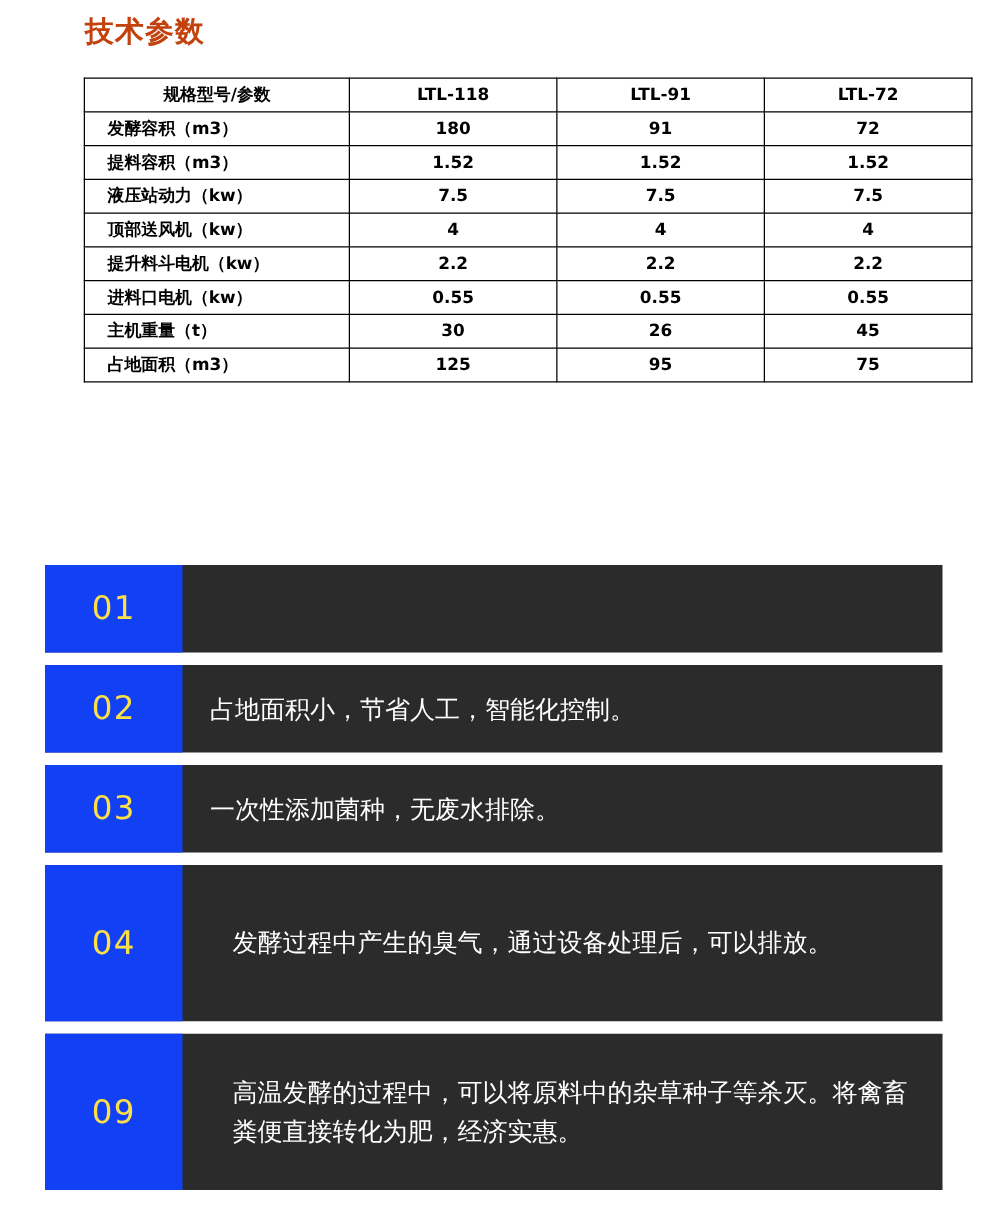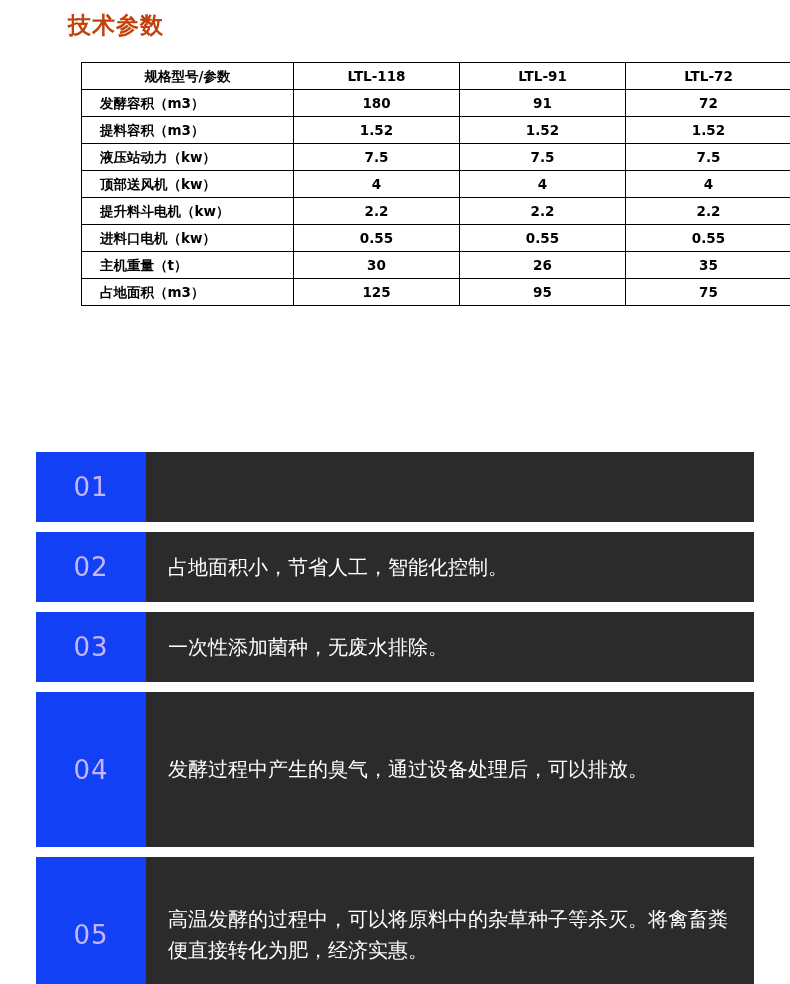--- a/index.html
+++ b/index.html
@@ -27,21 +27,21 @@
     top: 10px;
     font-size: 23px;
     font-weight: bold;
     letter-spacing: 1px;
     color: #c2410c;
   }
 
   
   .spec-table-wrap {
     position: absolute;
-    left: 41px;
+    left: 27px;
     top: 62px;
     width: 710px;
     padding-left: 40px;
   }
   table.spec {
     border-collapse: collapse;
     width: 710px;
     table-layout: fixed;
   }
   table.spec th, table.spec td {
@@ -80,38 +80,38 @@
   }
   .feature-row {
     display: flex;
     align-items: stretch;
     margin-bottom: 10px;
     background: #2b2b2b;
   }
   .feature-num {
     flex: 0 0 110px;
     background: #1140f5;
-    color: #c4b5fd;
+    color: #fde047;
     font-size: 26px;
     display: flex;
     align-items: center;
     justify-content: center;
     letter-spacing: 1px;
   }
   .feature-text {
     flex: 1 1 auto;
     color: #ffffff;
     font-size: 20px;
     line-height: 1.55;
     padding: 14px 16px 14px 22px;
     display: flex;
     align-items: center;
   }
   .feature-row.h1 { height: 70px; }
-  .feature-row.h2 { height: 155px; }
+  .feature-row.h2 { height: 125px; gap: 18px; }
 </style>
 </head>
 <body>
 
 <div class="page">
 
   <div class="section-title">技术参数</div>
 
   <div class="spec-table-wrap">
     <table class="spec">
@@ -163,21 +163,21 @@
         <tr>
           <td class="rowhead">进料口电机（kw）</td>
           <td>0.55</td>
           <td>0.55</td>
           <td>0.55</td>
         </tr>
         <tr>
           <td class="rowhead">主机重量（t）</td>
           <td>30</td>
           <td>26</td>
-          <td>35</td>
+          <td>45</td>
         </tr>
         <tr>
           <td class="rowhead">占地面积（m3）</td>
           <td>125</td>
           <td>95</td>
           <td>75</td>
         </tr>
       </tbody>
     </table>
   </div>
@@ -197,19 +197,19 @@
       <div class="feature-num">03</div>
       <div class="feature-text">一次性添加菌种，无废水排除。</div>
     </div>
 
     <div class="feature-row h2">
       <div class="feature-num">04</div>
       <div class="feature-text">发酵过程中产生的臭气，通过设备处理后，可以排放。</div>
     </div>
 
     <div class="feature-row h2">
-      <div class="feature-num">05</div>
+      <div class="feature-num">09</div>
       <div class="feature-text">高温发酵的过程中，可以将原料中的杂草种子等杀灭。将禽畜粪便直接转化为肥，经济实惠。</div>
     </div>
 
   </div>
 
 </div>
 
 </body></html>

